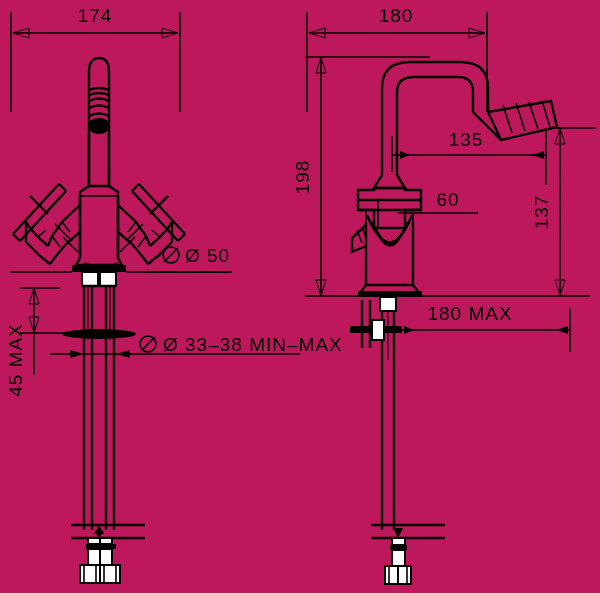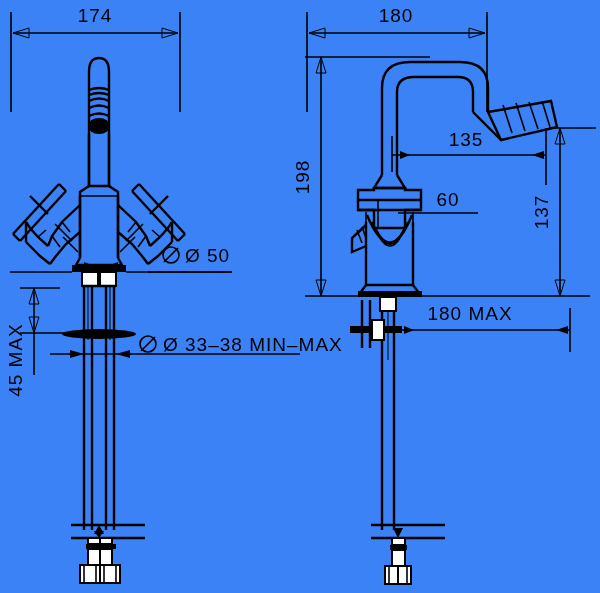--- a/index.html
+++ b/index.html
@@ -7,21 +7,21 @@
     padding: 0;
     background: #ffffff;
   }
   body {
     font-family: "Liberation Sans", sans-serif;
   }
   #drawing-root {
     position: relative;
     width: 600px;
     height: 593px;
-    background: #3b82f6;
+    background: #be185d;
     overflow: hidden;
   }
   #drawing-svg {
     position: absolute;
     left: 0;
     top: 0;
     width: 600px;
     height: 593px;
   }
   .dim-text {

